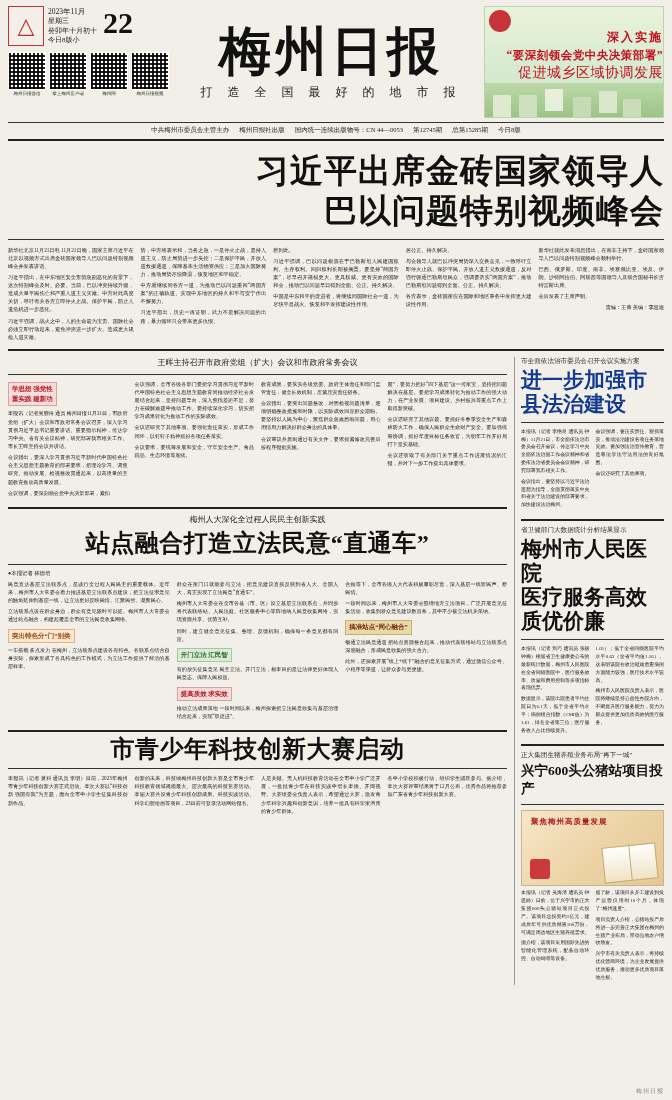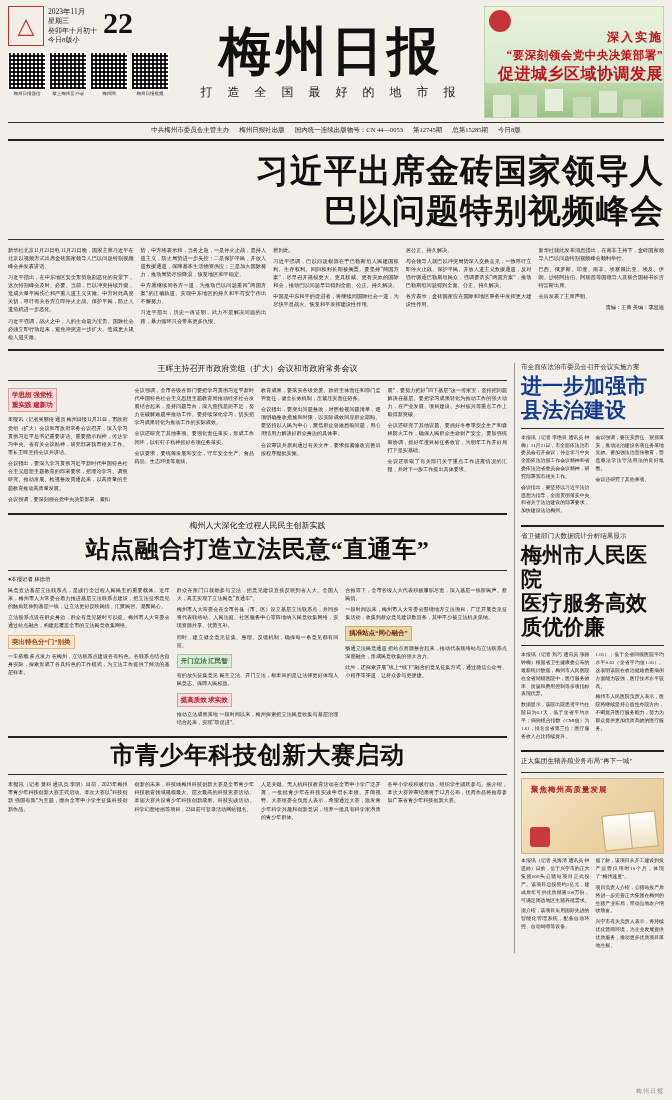--- a/index.html
+++ b/index.html
@@ -63,21 +63,21 @@
   .mh-right{
     width:178px;
     background:linear-gradient(180deg,#e9f3d9,#d6ead0 60%,#cfe3c8);
     border:1px solid #bcd5b0;
     position:relative;overflow:hidden;
     display:flex;flex-direction:column;align-items:flex-end;justify-content:flex-start;
     padding-top:22px;
   }
   .mh-right .r1{color:#c1121f;font-size:12px;font-weight:bold;letter-spacing:2px;}
   .mh-right .r2{color:#c1121f;font-size:11.5px;font-weight:bold;letter-spacing:0.5px;margin-top:2px;}
-  .mh-right .r3{color:#c1121f;font-size:16px;font-weight:bold;letter-spacing:0.5px;margin-top:1px;}
+  .mh-right .r3{color:#c1121f;font-size:14px;font-weight:normal;letter-spacing:0.5px;margin-top:1px;}
   .mh-right .skyline{
     position:absolute;left:0;right:0;bottom:0;height:34px;
     background:linear-gradient(180deg,#bcd9a8,#9cc386);
   }
   .mh-right .skyline:before{
     content:"";position:absolute;left:8px;bottom:0;width:18px;height:22px;background:#dfe9d0;
     box-shadow:26px 0 0 #cfe0be,52px -6px 0 #e6efdb,80px 2px 0 #c6dab4,106px -4px 0 #dbe7cd,130px 4px 0 #cadcb8;
   }
   .mh-badge{
     position:absolute;top:3px;left:4px;width:22px;height:22px;border-radius:50%;
@@ -104,21 +104,21 @@
     padding:6px 0 5px;border-bottom:2px solid #222;
   }
   .lead-body .col{font-size:5.2px;line-height:1.55;text-align:justify;color:#222;}
   .lead-body .col p{margin:0 0 3px;}
   .lead-body .sig{text-align:right;}
   
   .main{
     display:grid;
     grid-template-columns:1fr 1fr 1fr 1fr 150px;
     gap:7px;
-    padding-top:12px;
+    padding-top:6px;
   }
   .left-zone{grid-column:1 / span 4;}
   .right-zone{grid-column:5;border-left:1px solid #999;padding-left:6px;}
   .kicker{
     font-size:8px;text-align:center;color:#222;margin-bottom:3px;
   }
   .h2{
     font-size:24px;line-height:30px;font-weight:bold;text-align:center;color:#111;
     margin:0 0 2px;letter-spacing:0.5px;
   }
@@ -397,20 +397,21 @@
             <p>1.05）；低于全省同级医院平均水平0.63（全省平均值1.16）。这表明该院在收治疑难危重病例方面能力较强，医疗技术水平较高。</p>
             <p>梅州市人民医院负责人表示，医院将继续坚持公益性办院方向，不断提升医疗服务能力，努力为群众提供更加优质高效的医疗服务。</p>
           </div>
         </div>
       </div>
 
       <div class="rule-thick"></div>
 
       <div>
         <div class="r-kicker">正大集团生猪养殖业务布局“再下一城”</div>
+        <h3 class="r-h small">兴宁600头公猪站项目投产</h3>
         <div class="rule-thin"></div>
         <div class="poster">
           <div class="ptxt">聚焦梅州高质量发展</div>
           <div class="book"></div>
           <div class="seal"></div>
         </div>
         <div class="r-cols2">
           <div class="r-body">
             <p>本报讯（记者 吴海清 通讯员 钟思婷）日前，位于兴宁市的正大集团600头公猪站项目正式投产。该项目总投资约1亿元，建成后年可供优质精液100万份，可满足周边地区生猪养殖需求。</p>
             <p>据介绍，该项目采用国际先进的智能化管理系统，配备自动环控、自动饲喂等设备。</p>

